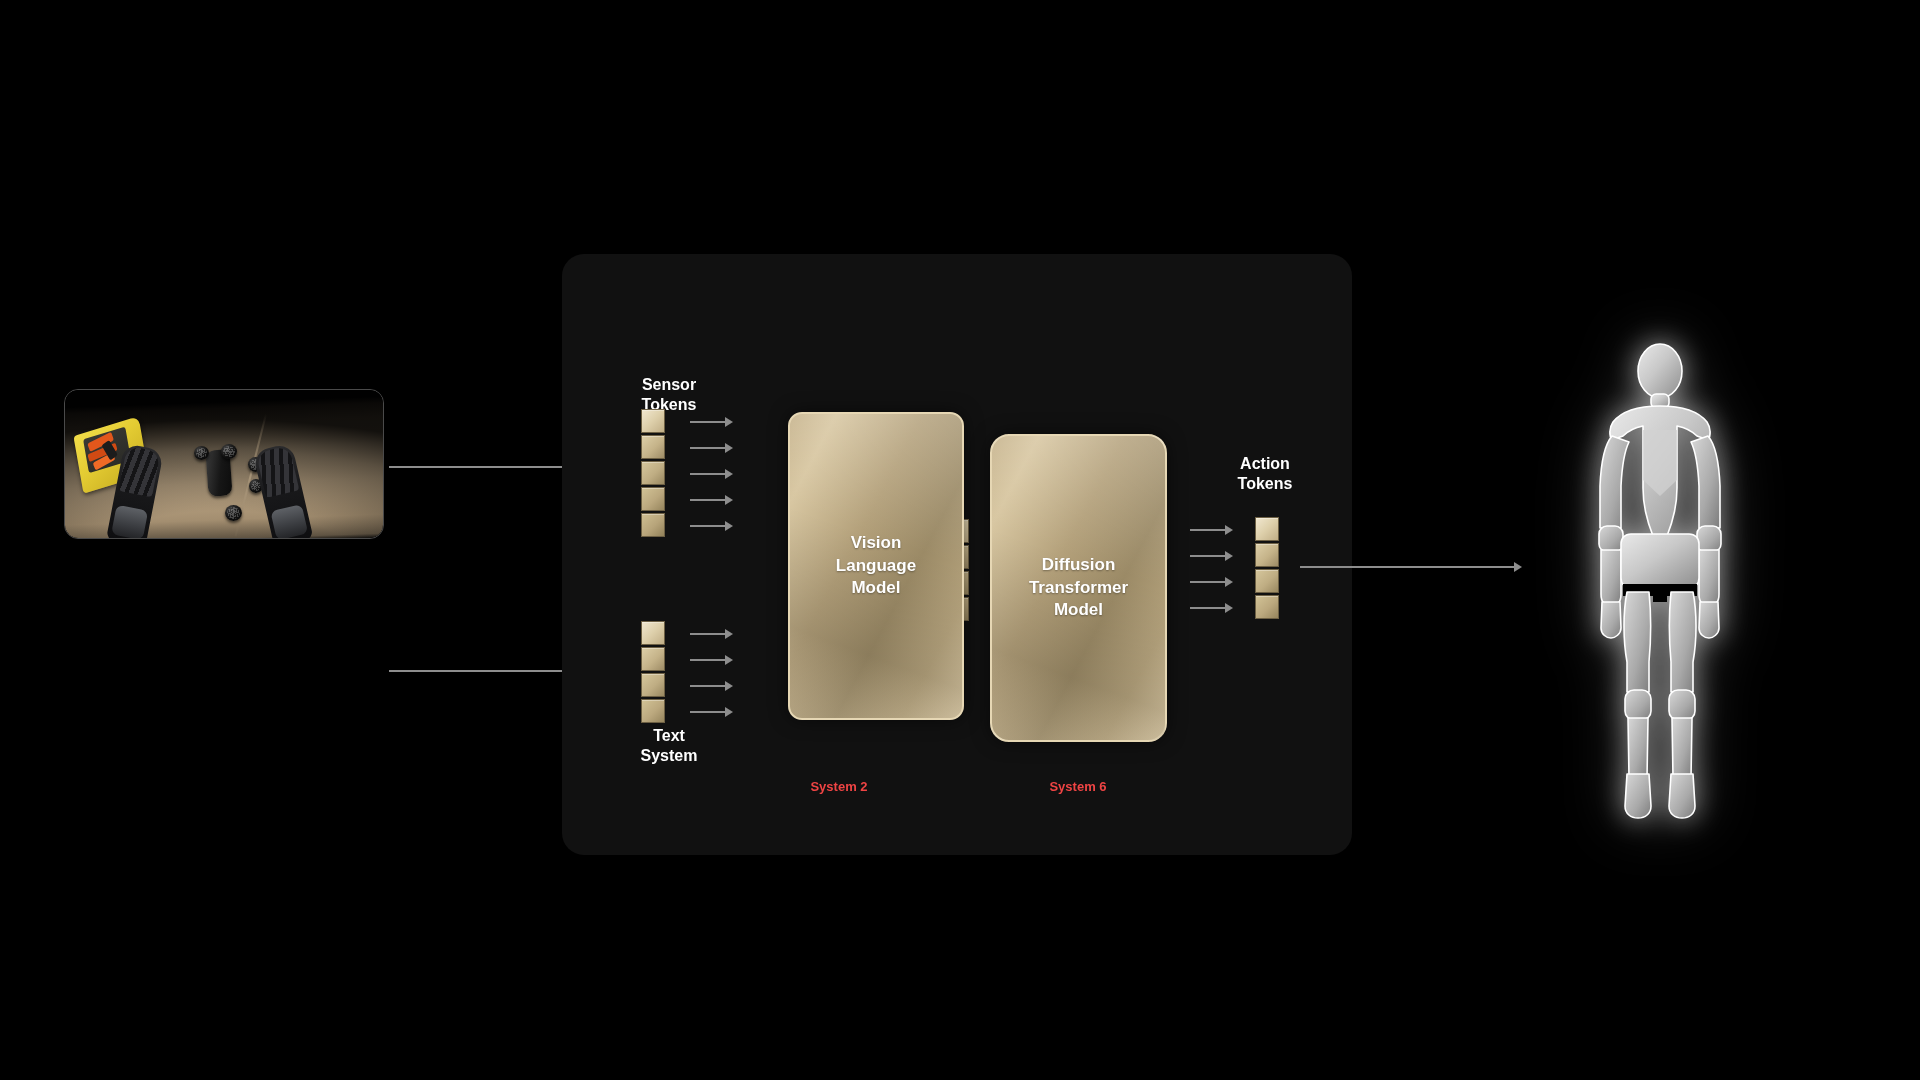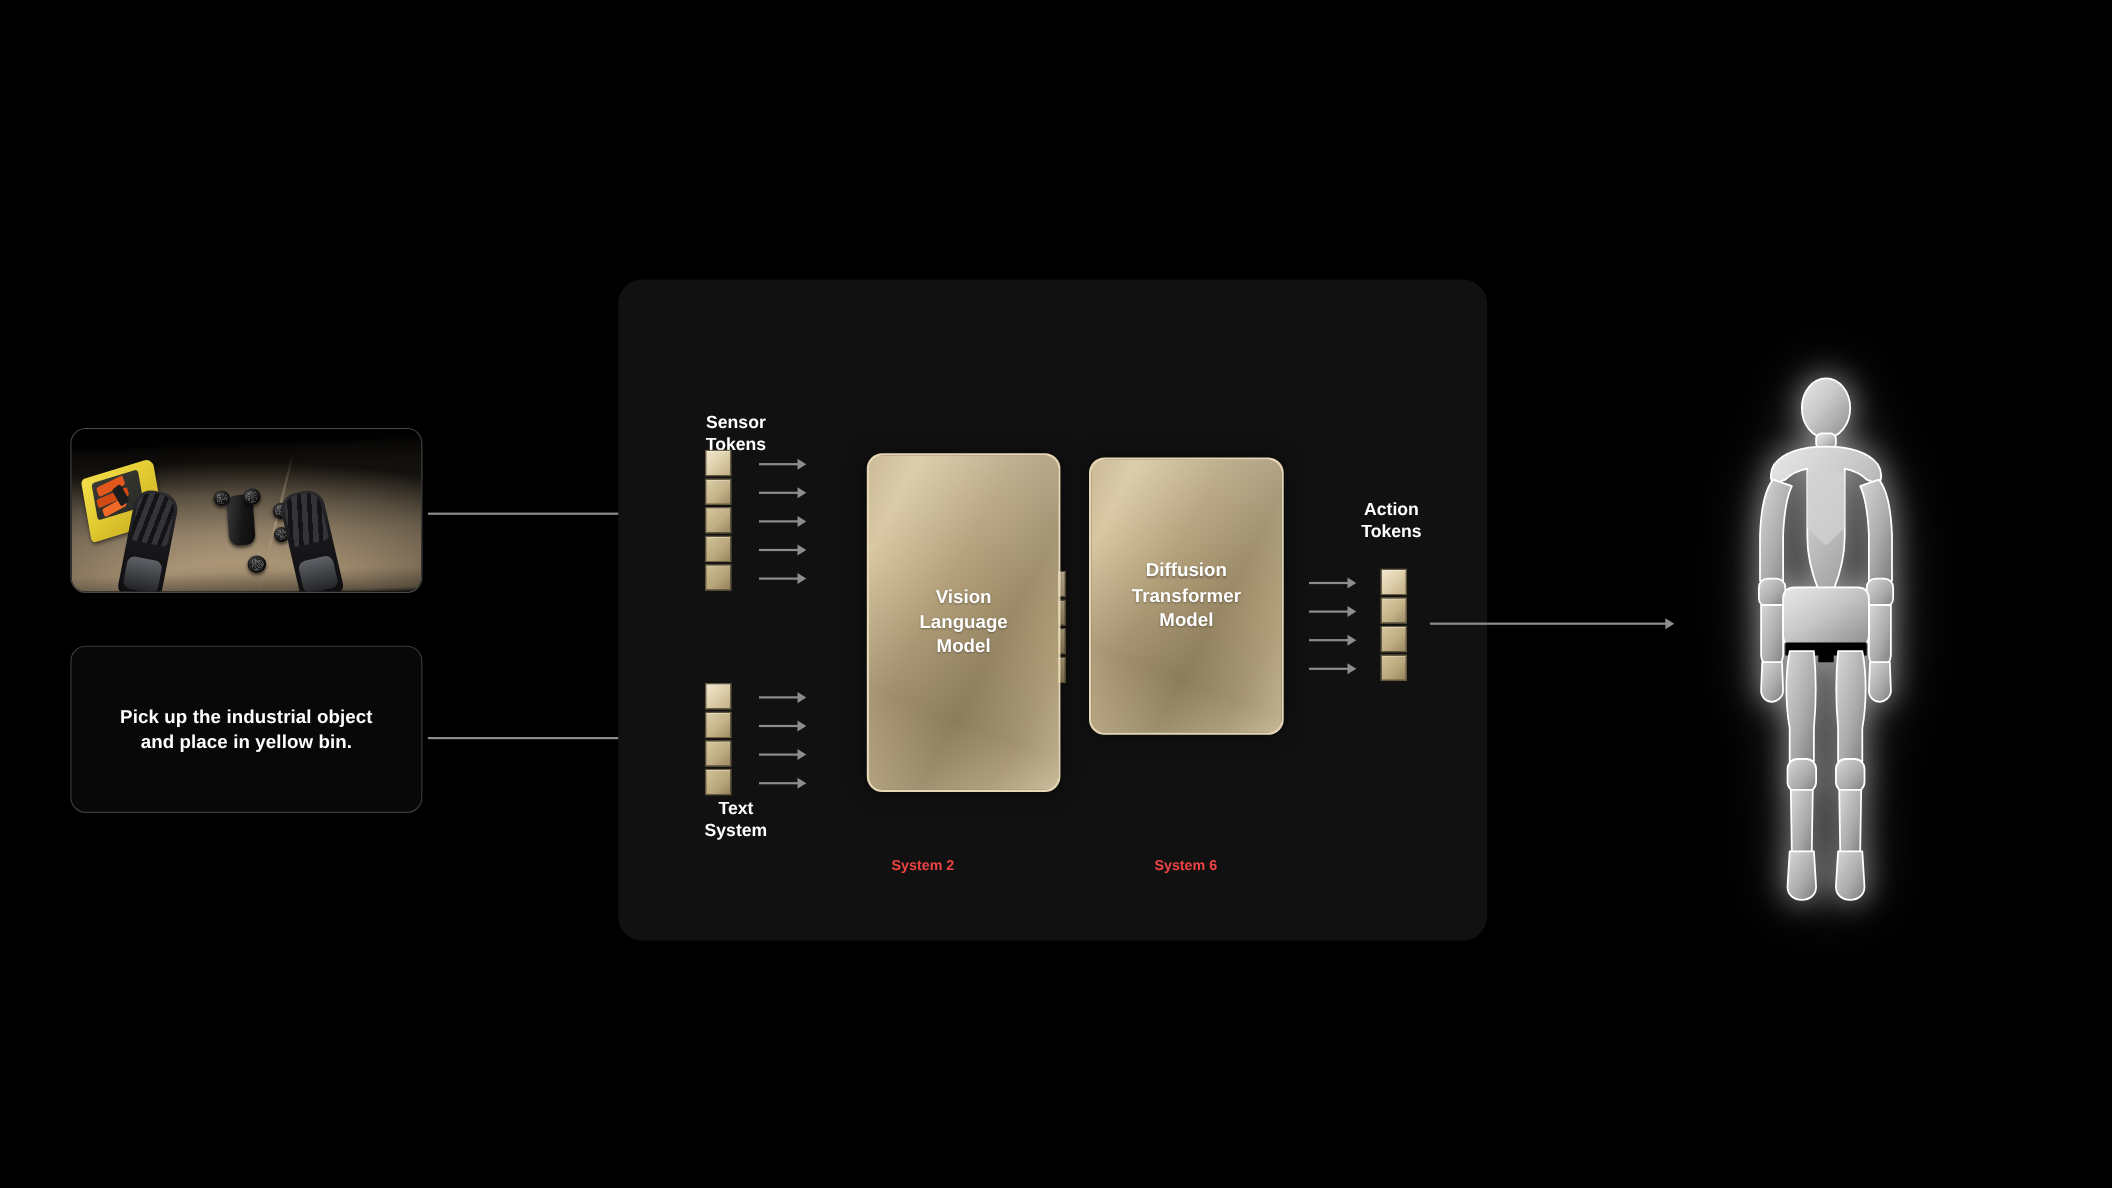--- a/index.html
+++ b/index.html
@@ -262,21 +262,21 @@
     z-index: 2;
     font-size: 17px;
     font-weight: 700;
     line-height: 1.32;
     text-align: center;
     color: #ffffff;
     white-space: pre-line;
     text-shadow: 0 1px 2px rgba(0,0,0,0.35);
   }
   #vlm-box { left: 788px; top: 412px; width: 176px; height: 308px; }
-  #dit-box { left: 990px; top: 416px; width: 177px; height: 252px; }
+  #dit-box { left: 990px; top: 434px; width: 177px; height: 308px; border-radius: 19px; }
 
   
   #robot {
     position: absolute;
     left: 1565px; top: 340px;
     width: 190px; height: 500px;
     filter: drop-shadow(0 0 14px rgba(255,255,255,0.55)) drop-shadow(0 0 28px rgba(255,255,255,0.2));
   }
   #robot svg { display: block; width: 100%; height: 100%; }
 </style>
@@ -319,24 +319,20 @@
         <div class="fingers"></div>
         <div class="cuff"></div>
       </div>
       <div class="hand right">
         <div class="fingers"></div>
         <div class="cuff"></div>
       </div>
     </div>
   </div>
 
-  <div id="instruction-panel">
-    <div id="instruction-text">Pick up the industrial object
-and place in yellow bin.</div>
-  </div>
 
   <div class="long-arrow" id="camera-arrow">
     <div class="arrow-line"></div>
     <div class="arrow-head"></div>
   </div>
   <div class="long-arrow" id="instruction-arrow">
     <div class="arrow-line"></div>
     <div class="arrow-head"></div>
   </div>
 

